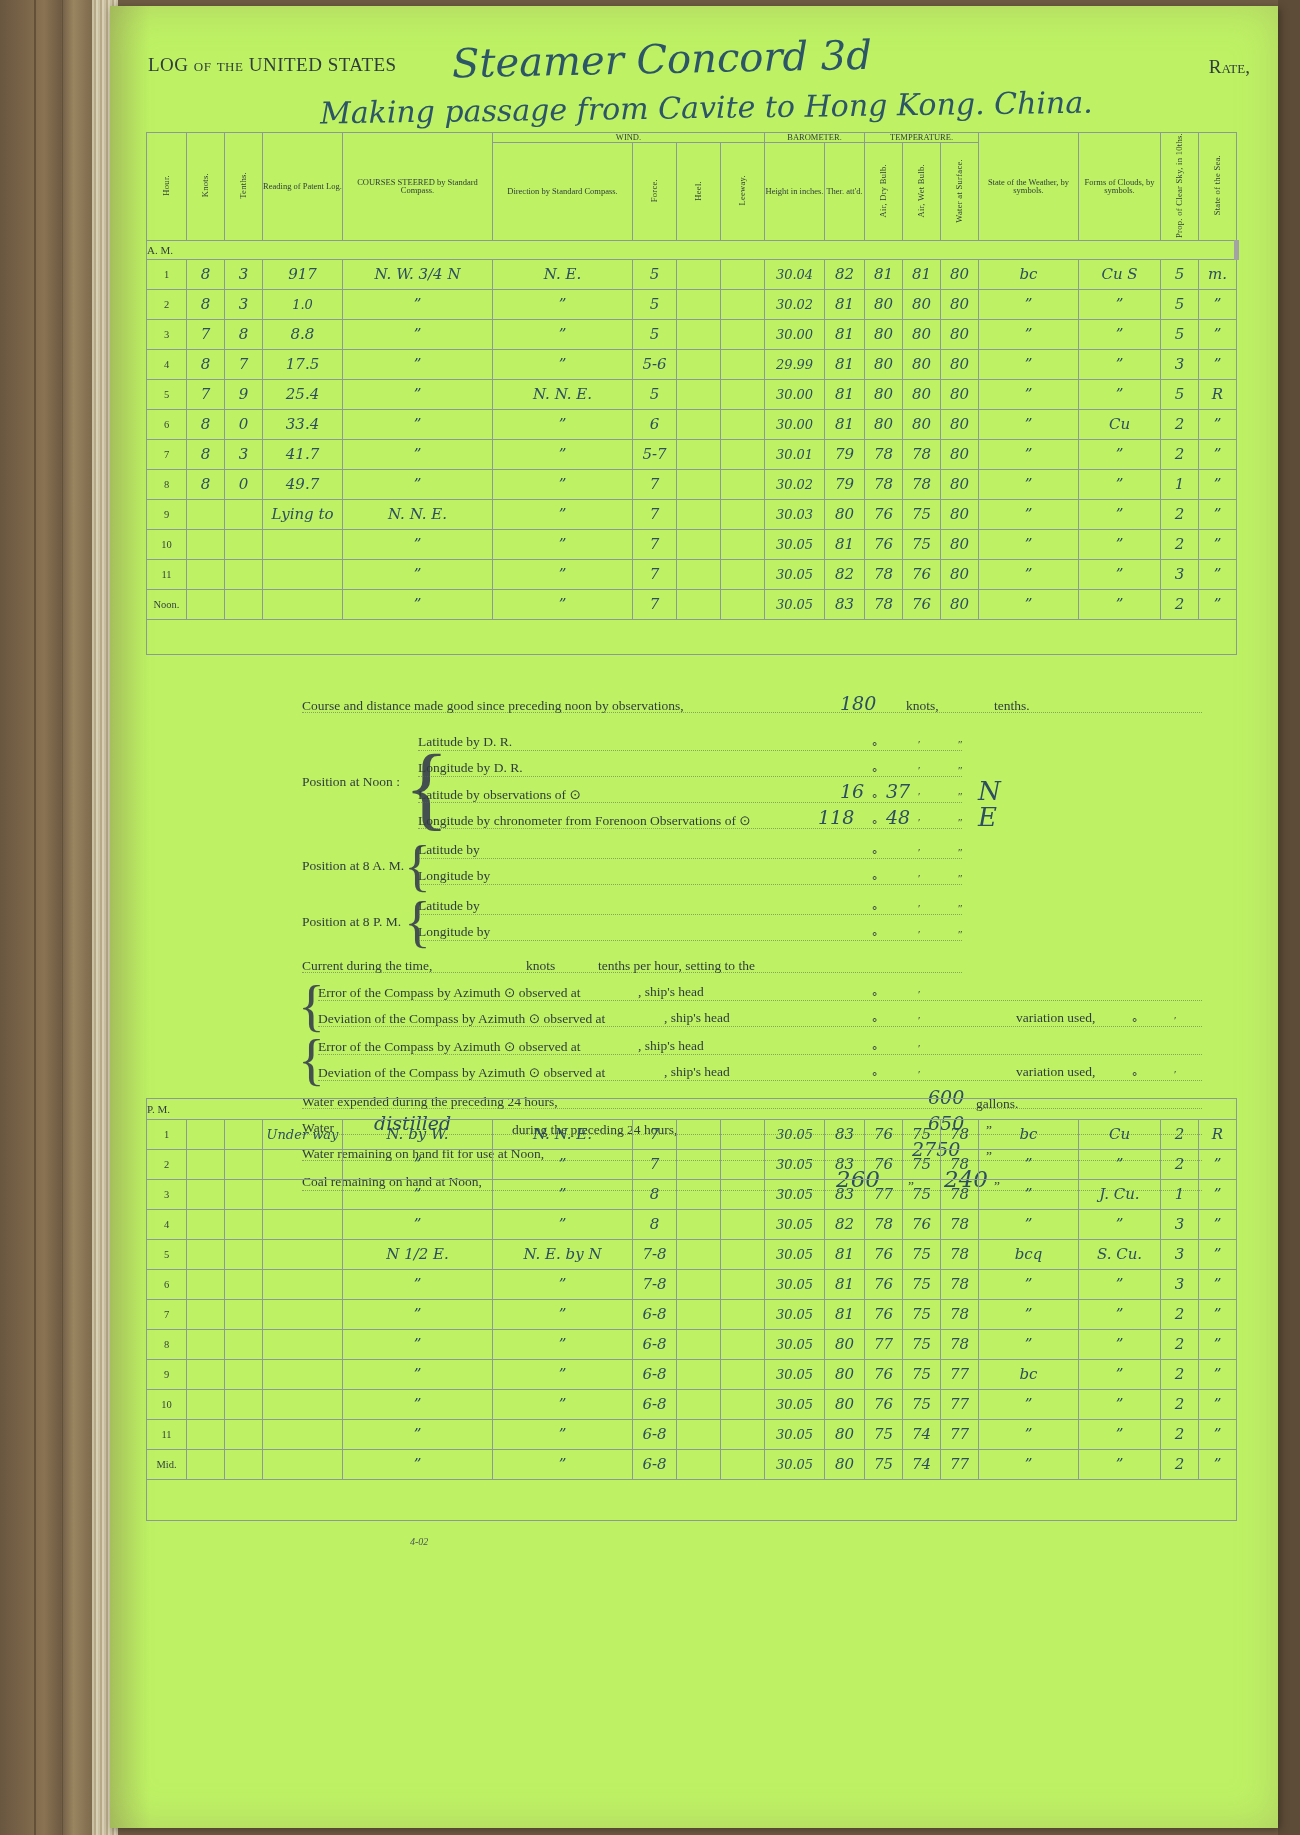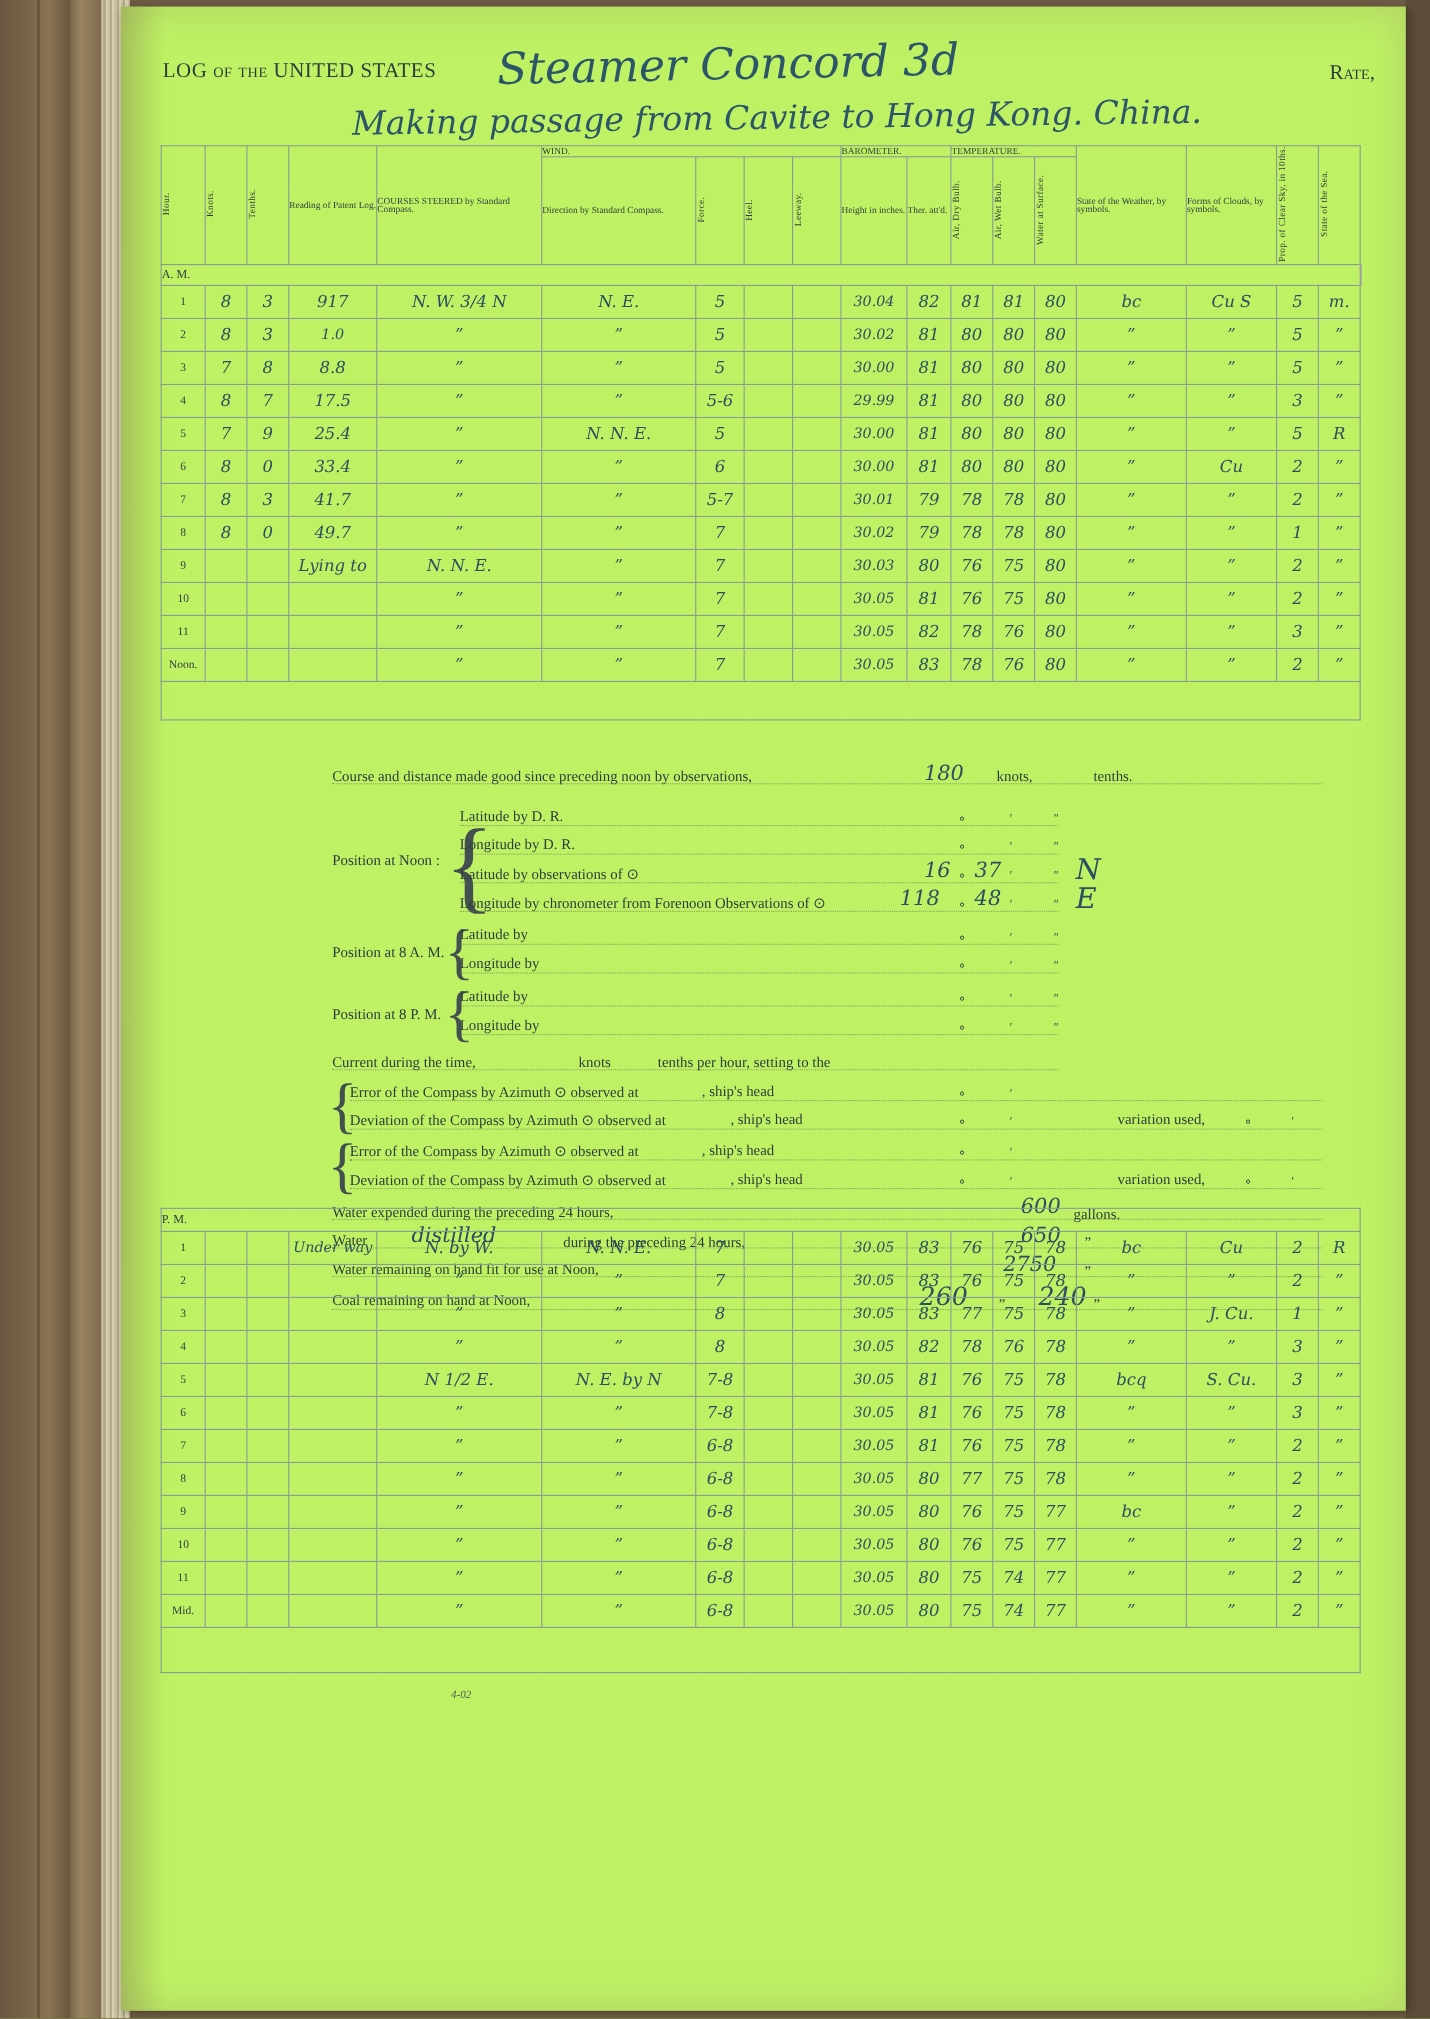--- a/index.html
+++ b/index.html
@@ -31,21 +31,21 @@
   .hdr .shipname{position:absolute;left:312px;top:-8px;font-size:40px;color:#2d5568;
     font-family:"DejaVu Serif",serif;font-style:italic;transform:rotate(-1.2deg);}
   .hdr .passage{position:absolute;left:180px;top:46px;font-size:30px;color:#2d5568;
     font-family:"DejaVu Serif",serif;font-style:italic;transform:rotate(-0.8deg);}
 
   
   .tbl{position:absolute;border-collapse:collapse;}
   .tbl td,.tbl th{border:1px solid #8c9a94;padding:0;}
   .amtable{left:36px;top:126px;}
   .pmtable{left:36px;top:1092px;}
-  .hcell{font-size:8.5px;line-height:1.05;color:#2f3d3c;font-family:"Liberation Serif",serif;
+  .hcell{font-size:8.5px;line-height:1.05;text-align:center;color:#2f3d3c;font-family:"Liberation Serif",serif;
      padding:2px 1px;vertical-align:middle;}
   .vtx{writing-mode:vertical-rl;transform:rotate(180deg);font-size:8.5px;letter-spacing:.3px;
      color:#2f3d3c;margin:0 auto;white-space:nowrap;}
   .rowh{height:30px;}
   .cellv{font-size:15px;color:#2c4e60;font-family:"DejaVu Serif",serif;font-style:italic;
      text-align:center;vertical-align:middle;line-height:1;}
   .cellv.sm{font-size:13px;}
   .hrlab{font-size:10.5px;color:#33403f;text-align:center;vertical-align:middle;}
   .ampm{font-size:11px;color:#33403f;padding-left:4px;}
 
@@ -122,21 +122,21 @@
         <td class="hcell" rowspan="2"><span class="vtx">Leeway.</span></td>
         <td class="hcell" rowspan="2"><span>Height in inches.</span></td>
         <td class="hcell" rowspan="2"><span>Ther. att'd.</span></td>
         <td class="hcell" rowspan="2"><span class="vtx">Air, Dry Bulb.</span></td>
         <td class="hcell" rowspan="2"><span class="vtx">Air, Wet Bulb.</span></td>
         <td class="hcell" rowspan="2"><span class="vtx">Water at Surface.</span></td>
       </tr>
       <tr></tr>
 
       <tr>
-            <td class="ampm" colspan="18" style="height:18px;border-right:2px solid #a3a3a3">A. M.</td>
+            <td class="ampm" colspan="18" style="height:18px;border-right:5px solid #a3a3a3">A. M.</td>
           </tr>
 
       <tr class="rowh">
             <td class="hrlab">1</td>
             <td class="cellv">8</td>
             <td class="cellv">3</td>
             <td class="cellv">917</td>
             <td class="cellv">N. W. 3/4 N</td>
             <td class="cellv">N. E.</td>
             <td class="cellv">5</td>

